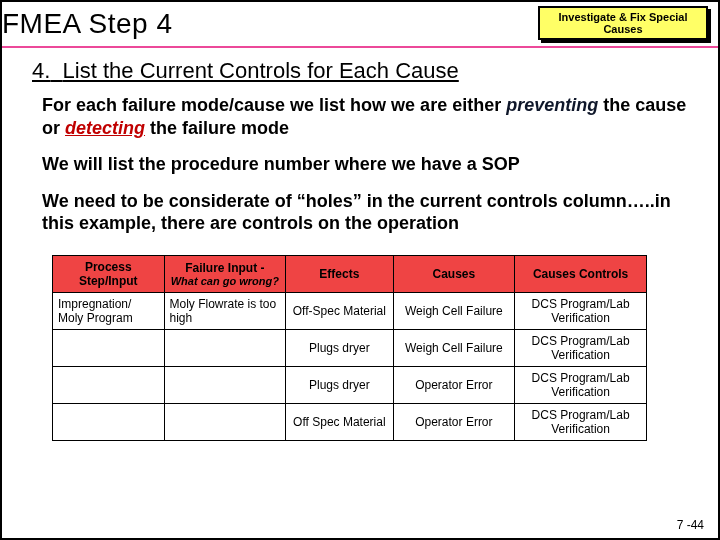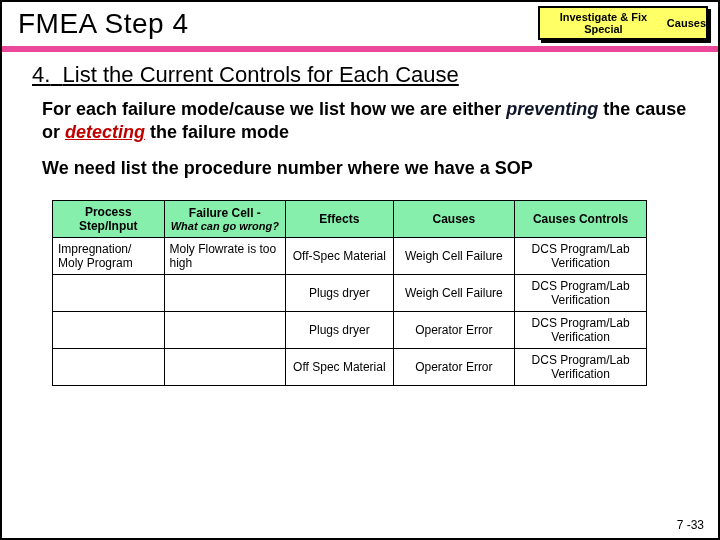--- a/index.html
+++ b/index.html
@@ -4,45 +4,45 @@
 <style>
   * { box-sizing: border-box; margin: 0; padding: 0; }
   html, body { width: 720px; height: 540px; background: #fff; font-family: Arial, Helvetica, sans-serif; }
   .slide {
     width: 720px; height: 540px; background: #fff;
     border: 2px solid #000;
     position: relative;
   }
   .titlebar {
     display: flex; justify-content: space-between; align-items: flex-start;
-    padding: 6px 10px 4px 16px;
-    border-bottom: 6px solid #ec4899;
+    padding: 6px 10px 4px 0;
+    border-bottom: 2px solid #ec4899;
   }
   .title { font-size: 28px; font-weight: normal; letter-spacing: 0.5px; }
   .badge-wrap { position: relative; width: 170px; height: 36px; margin-top:-2px;}
   .badge-shadow { position:absolute; top:3px; left:3px; width:170px; height:34px; background:#000; }
   .badge {
     position:absolute; top:0; left:0;
     width:170px; height:34px; background:#ffff66; border:2px solid #000;
-    display:flex; flex-direction:row; align-items:center; justify-content:center;
+    display:flex; flex-direction:column; align-items:center; justify-content:center;
     font-size:11px; font-weight:bold; line-height:1.1; text-align:center;
   }
   .section-title {
     font-size: 22px; padding: 10px 18px 4px 30px;
     text-decoration: underline;
     text-underline-offset: 2px;
   }
   .body { padding: 6px 30px 0 40px; font-size: 18px; font-weight: bold; line-height:1.25;}
   .body p { margin-bottom: 14px; }
   .kw-green { color: #0f172a; font-style: italic; }
   .kw-red { color: #c00000; font-style: italic; text-decoration: underline; margin-top: 8px; }
   .table-wrap { padding: 6px 30px 0 50px; }
   table { border-collapse: collapse; width: 595px; font-size:12px; }
   th, td { border: 1px solid #000; padding: 4px 5px; text-align:center; vertical-align:middle; }
-  th { font-weight: bold; background:#86efac; }
+  th { font-weight: bold; background:#ef4444; }
   td.left { text-align:left; }
   .slide-num { position:absolute; bottom:6px; right:14px; font-size:12px; }
 </style>
 </head>
 <body>
 
 <div class="slide">
 
   <div class="titlebar">
     <div class="title">FMEA Step 4</div>
@@ -57,30 +57,31 @@
 
   <div class="section-title">
     <span>4.</span>
     &nbsp;<span>List the Current Controls for Each Cause</span>
   </div>
 
   <div class="body">
     <p>
       <span>For each failure mode/cause we list how we are either </span><span class="kw-green">preventing</span><span> the cause or </span><span class="kw-red">detecting</span><span> the failure mode</span>
     </p>
-    <p>We need list the procedure number where we have a SOP</p>
+    <p>We will list the procedure number where we have a SOP</p>
+    <p>We need to be considerate of “holes” in the current controls column…..in this example, there are controls on the operation</p>
   </div>
 
   <div class="table-wrap">
     <table>
       <thead>
         <tr>
           <th style="width:110px">Process Step/Input</th>
           <th style="width:120px">
-            <div>Failure Cell -</div>
+            <div>Failure Input -</div>
             <div class="sub" style="font-style:italic;font-size:11px">What can go wrong?</div>
           </th>
           <th style="width:106px">Effects</th>
           <th style="width:120px">Causes</th>
           <th style="width:130px">Causes Controls</th>
         </tr>
       </thead>
       <tbody>
         <tr>
           <td class="left">Impregnation/ Moly Program</td>
@@ -107,14 +108,14 @@
           <td class="left"></td>
           <td class="left"></td>
           <td>Off Spec Material</td>
           <td>Operator Error</td>
           <td>DCS Program/Lab Verification</td>
         </tr>
       </tbody>
     </table>
   </div>
 
-  <div class="slide-num">7 -33</div>
+  <div class="slide-num">7 -44</div>
 </div>
 
 </body></html>

